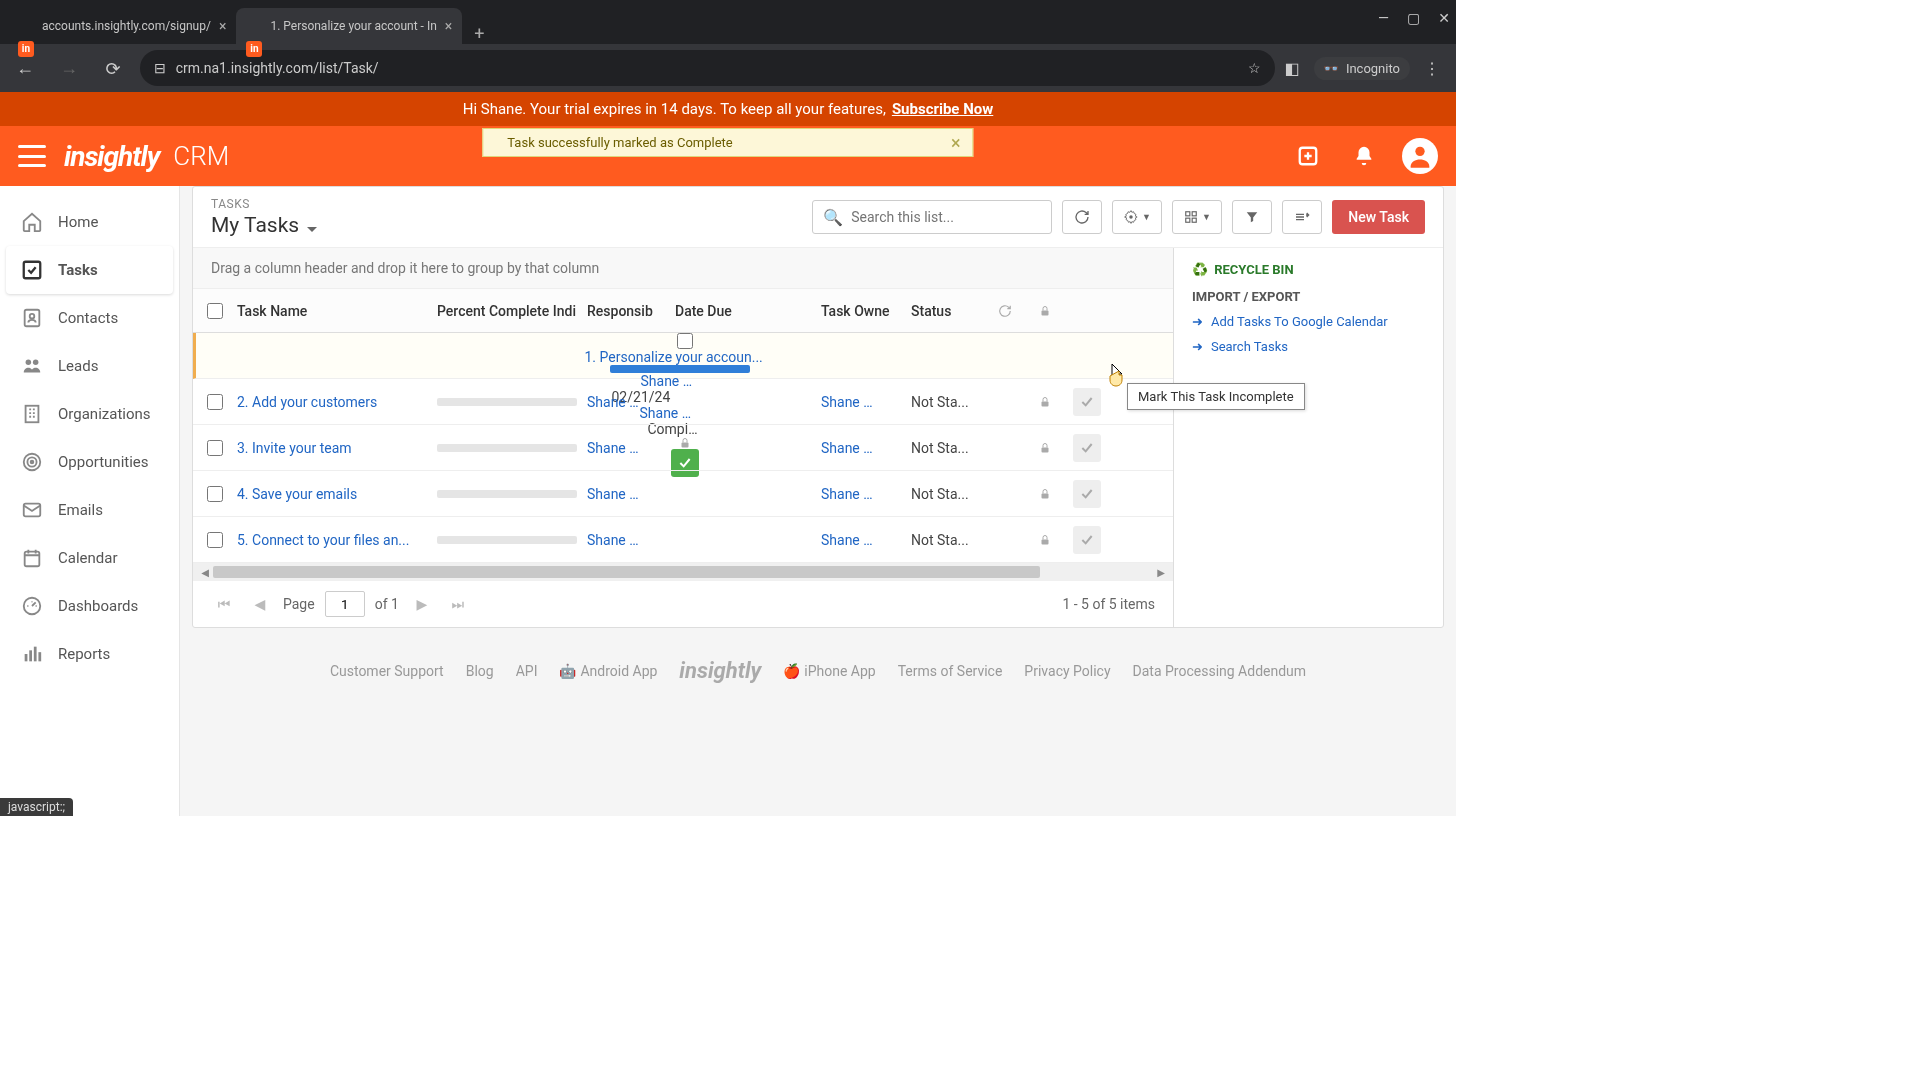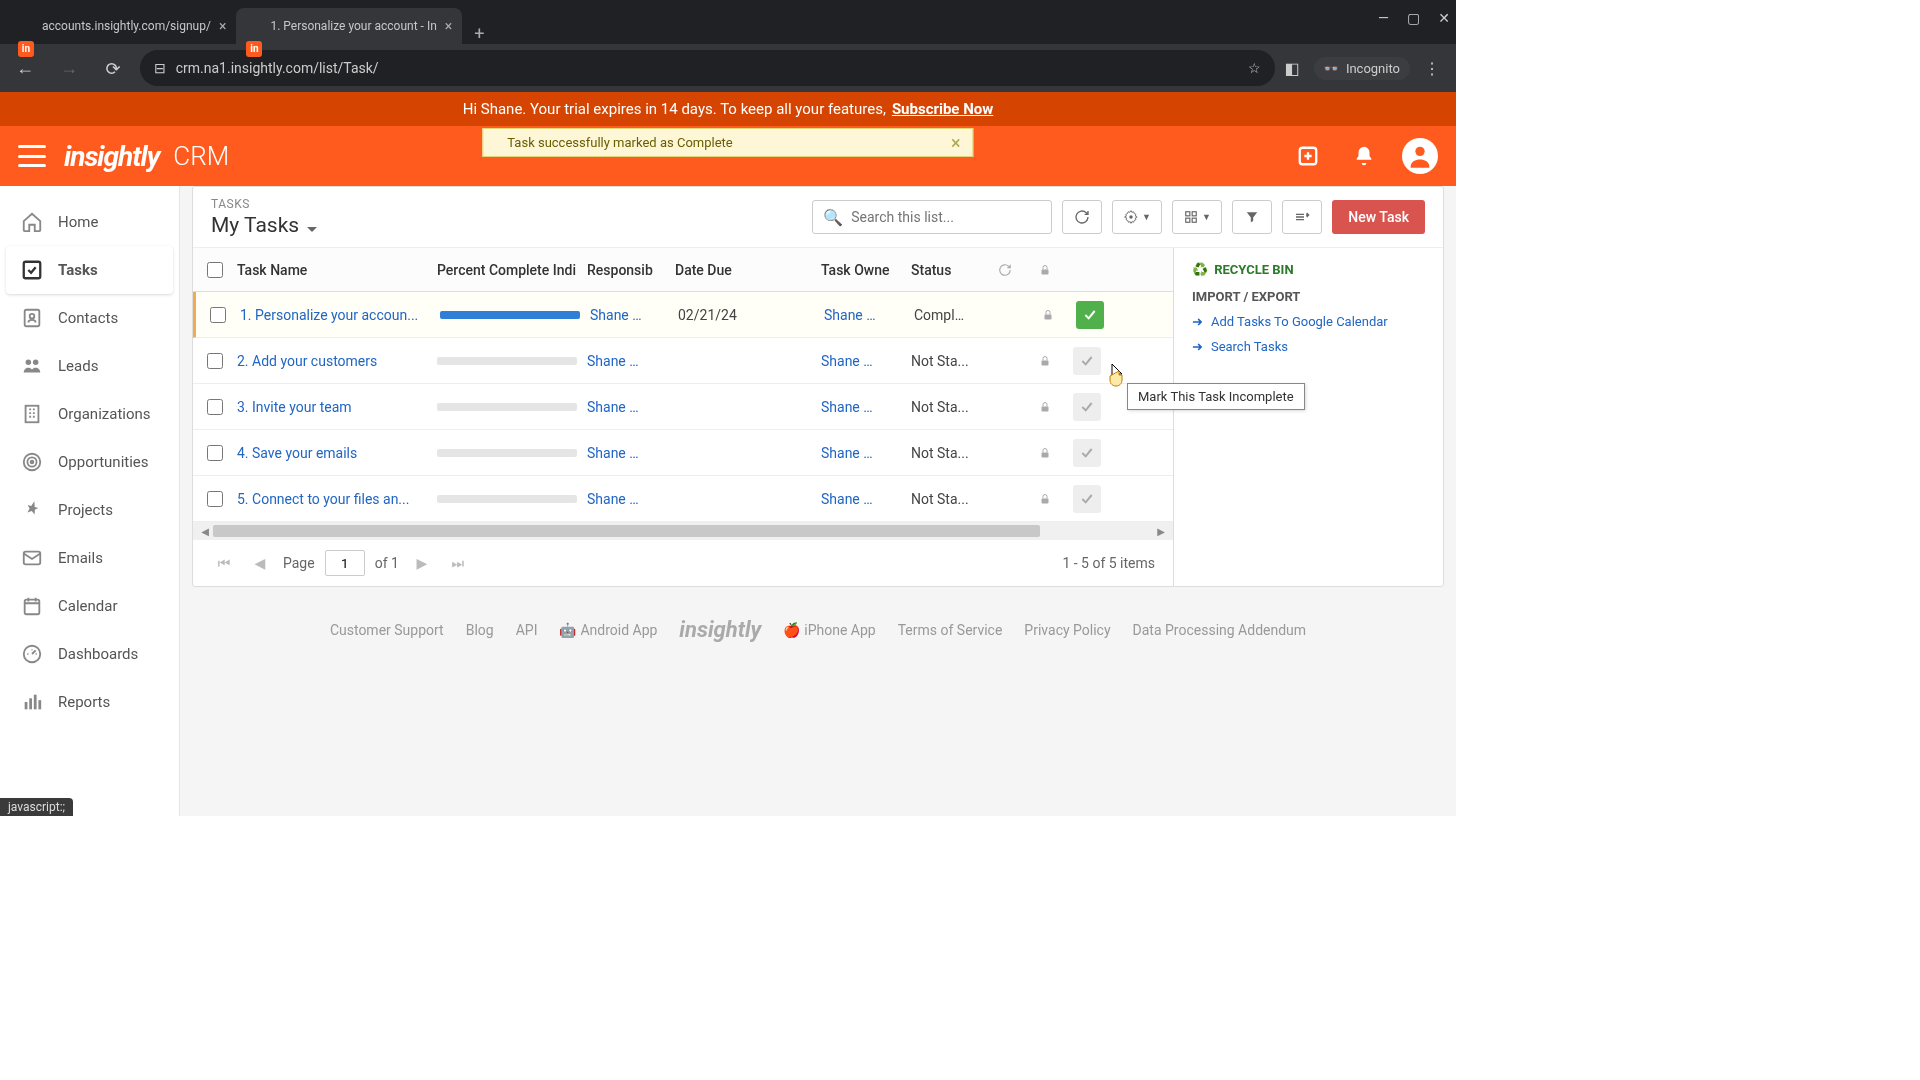--- a/index.html
+++ b/index.html
@@ -68,21 +68,21 @@
 .grid-area { flex: 1; }
 .side-panel { width: 270px; border-left: 1px solid #ddd; padding: 14px 18px; font-size: 13px; }
 .side-panel-title { color: #2a7a2a; font-weight: bold; font-size: 13px; display: flex; align-items: center; gap: 6px; margin-bottom: 12px; }
 .side-panel-section { color: #555; font-weight: bold; margin-bottom: 10px; font-size: 13px; }
 .side-link { display: flex; align-items: center; gap: 8px; color: #2166c4; margin-bottom: 10px; cursor: pointer; }
 
 .group-hint { padding: 12px 18px; color: #777; font-size: 14px; background: #f8f8f8; border-bottom: 1px solid #eee; }
 
 .grid-head { display: flex; align-items: center; height: 44px; border-bottom: 1px solid #ddd; font-size: 14px; color: #333; font-weight: 500; background: #fcfcfc; }
 .grid-row { display: flex; align-items: center; height: 46px; border-bottom: 1px solid #eee; font-size: 14px; color: #444; position: relative; }
-.grid-row.highlight { border-left: 3px solid #f0ad4e; background: #fffef7; }
+.grid-row.highlight { border-left: 3px solid #f0ad4e; background: #fffef7; flex-direction: column; }
 .col-check { width: 44px; display: flex; justify-content: center; }
 .col-check input { width: 16px; height: 16px; }
 .col-name { width: 200px; padding-right: 8px; }
 .col-name a { color: #2166c4; text-decoration: none; }
 .col-pct { width: 150px; padding-right: 10px; }
 .pct-bar { height: 8px; background: #e5e5e5; border-radius: 2px; overflow: hidden; }
 .pct-fill { height: 100%; background: #2f7ed8; }
 .col-resp { width: 88px; }
 .col-resp a, .col-owner a { color: #2166c4; text-decoration: none; }
 .col-due { width: 146px; }
@@ -250,28 +250,20 @@
           <svg width="22" height="22" viewBox="0 0 24 24" fill="none" stroke="currentColor" stroke-width="2">
             <circle cx="12" cy="12" r="9"></circle>
             <circle cx="12" cy="12" r="5"></circle>
             <circle cx="12" cy="12" r="1.5" fill="currentColor"></circle>
           </svg>
         </span>
       <span>Opportunities</span>
     </div>
     <div class="sidebar-item">
       <span class="sidebar-icon">
-          <svg width="22" height="22" viewBox="0 0 24 24" fill="currentColor">
-            <path d="M12 2l2 6h4l-3 3 1 5-4-3-4 3 1-5-3-3h4l2-6z" transform="rotate(15 12 12)"></path>
-          </svg>
-        </span>
-      <span>Projects</span>
-    </div>
-    <div class="sidebar-item">
-      <span class="sidebar-icon">
           <svg width="22" height="22" viewBox="0 0 24 24" fill="none" stroke="currentColor" stroke-width="2">
             <rect x="3" y="5" width="18" height="14" rx="2"></rect>
             <path d="M3 7l9 6 9-6"></path>
           </svg>
         </span>
       <span>Emails</span>
     </div>
     <div class="sidebar-item">
       <span class="sidebar-icon">
           <svg width="22" height="22" viewBox="0 0 24 24" fill="none" stroke="currentColor" stroke-width="2">
@@ -347,20 +339,21 @@
             <svg width="16" height="16" viewBox="0 0 24 24" fill="none" stroke="currentColor" stroke-width="2">
                 <path d="M3 8h12M3 12h12M3 16h12M19 6l3 3-3 3M22 9h-4"></path>
               </svg>
           </div>
           <button class="new-task-btn">New Task</button>
         </div>
       </div>
 
       <div class="content-split">
         <div class="grid-area">
+          <div class="group-hint">Drag a column header and drop it here to group by that column</div>
           <div class="grid-head">
             <div class="col-check">
                 <input type="checkbox" style="">
               </div>
             <div class="col-name">Task Name</div>
             <div class="col-pct">Percent Complete Indi</div>
             <div class="col-resp">Responsib</div>
             <div class="col-due">Date Due</div>
             <div class="col-owner">Task Owne</div>
             <div class="col-status">Status</div>

